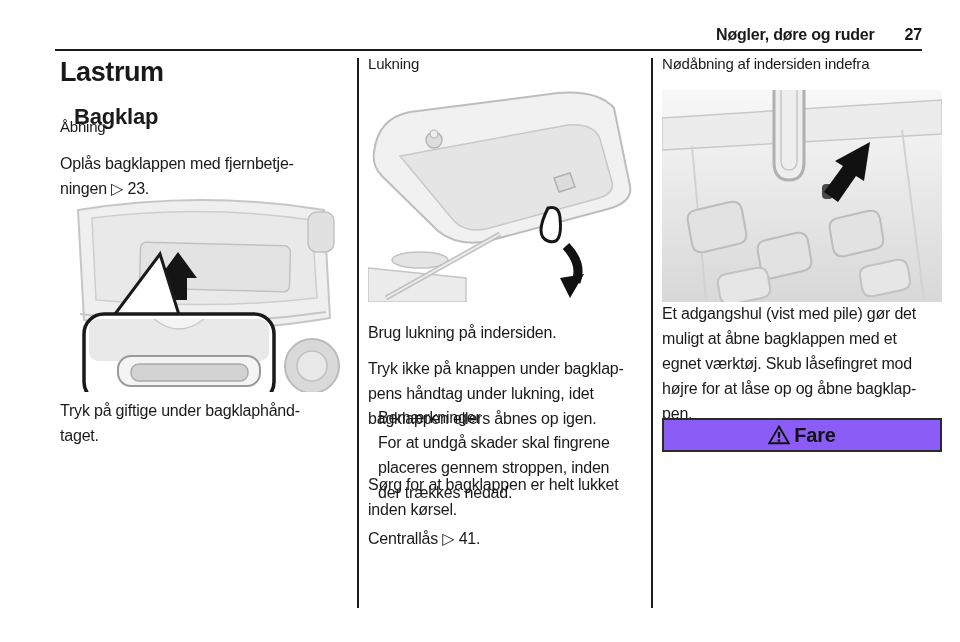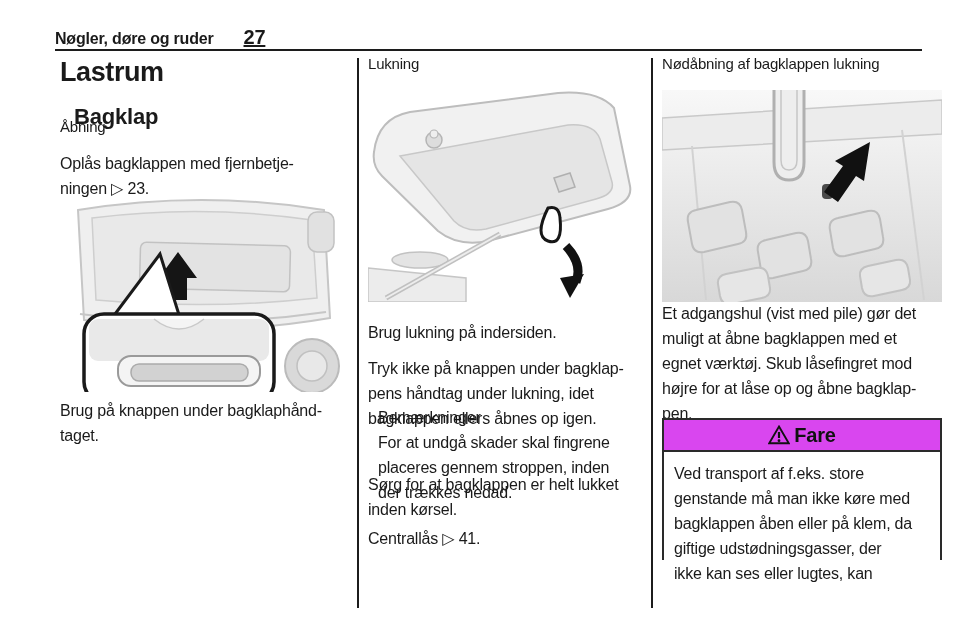--- a/index.html
+++ b/index.html
@@ -4,44 +4,44 @@
 <style>
   * { margin:0; padding:0; box-sizing:border-box; }
   html,body { background:#ffffff; }
   .page {
     position:relative; width:960px; height:642px; background:#ffffff;
     font-family:"Liberation Sans","DejaVu Sans",sans-serif;
     color:#1a1a1a; overflow:hidden;
     letter-spacing:-0.2px;
   }
   .hdr-row { position:absolute; top:26px; left:55px; width:867px;
-    display:flex; align-items:baseline; gap:30px; }
+    display:flex; justify-content:flex-end; align-items:baseline; gap:30px; }
   .hdr-title { font-size:16px; font-weight:700; }
-  .hdr-page { font-size:20px; font-weight:700;text-decoration:underline; }
+  .hdr-page { font-size:16px; font-weight:700; }
   .hdr-rule { position:absolute; top:49px; left:55px; width:867px; height:2px; background:#1c1c1c; }
   .vdiv { position:absolute; top:58px; width:2px; height:550px; background:#1c1c1c; }
   .vdiv.d1 { left:357px; }
   .vdiv.d2 { left:651px; }
 
   .col { position:absolute; top:0; }
   .col1 { left:60px; width:284px; }
   .col2 { left:368px; width:282px; }
   .col3 { left:662px; width:280px; }
 
   .abs { position:absolute; left:0; }
   .txt { font-size:16px; line-height:25px; font-weight:400; white-space:pre-line; }
   .h-section { font-size:27px; font-weight:700; letter-spacing:-0.4px; }
   .h-sub { font-size:22px; font-weight:700;margin-left:14px; }
   .h-block { font-size:15px; font-weight:400; }
   .note { padding-left:10px; }
 
   .illus { display:block; }
 
   .warn { position:absolute; left:0; top:418px; width:280px; }
-  .warn-head { height:34px; border:2px solid #2a2a2a; background:#d946ef;
+  .warn-head { height:34px; border:2px solid #2a2a2a; background:#8b5cf6;
     display:flex; align-items:center; justify-content:center; gap:4px;
     font-size:20px; font-weight:700; color:#111; }
   .warn-body { border-left:2px solid #2a2a2a; border-right:2px solid #2a2a2a;
     height:108px; padding:9px 8px 0 10px; }
 
   .watermark { position:absolute; right:12px; bottom:16px; font-size:27px;
     font-weight:400; color:#9a9a9a; letter-spacing:0; }
 </style>
 </head>
 <body>
@@ -74,21 +74,21 @@
       <circle cx="252" cy="170" r="15" fill="#e8e8e8" stroke="#c0c0c0" stroke-width="1.5"></circle>
       <polygon points="118,56 99,82 109,82 109,104 127,104 127,82 137,82" fill="#151515"></polygon>
       <polygon points="100,58 52,122 120,122" fill="#ffffff" stroke="#1a1a1a" stroke-width="3"></polygon>
       <rect x="24" y="118" width="190" height="88" rx="20" fill="#ffffff" stroke="#1a1a1a" stroke-width="3.5"></rect>
       <rect x="29" y="123" width="180" height="42" rx="9" fill="#e9e9e9"></rect>
       <path d="M94,123 q25,20 50,0" stroke="#c9c9c9" stroke-width="1.5" fill="#f4f4f4"></path>
       <rect x="58" y="160" width="142" height="30" rx="13" fill="#f4f4f4" stroke="#9a9a9a" stroke-width="2"></rect>
       <rect x="71" y="168" width="117" height="17" rx="8" fill="#d2d2d2" stroke="#ababab" stroke-width="1.5"></rect>
     </svg>
 
-    <div class="abs txt" style="top:398px; width:284px;">Brug på knappen under bagklaphånd-
+    <div class="abs txt" style="top:398px; width:284px;">Tryk på giftige under bagklaphånd-
 taget.</div>
   </div>
 
   <div class="col col2">
     <div class="abs h-block" style="top:55px;">Lukning</div>
 
     <svg class="abs illus" style="top:90px;" width="282" height="212" viewBox="0 0 282 212">
       <path d="M6,62 Q10,28 42,22 L190,3 Q230,0 246,18 L262,96 Q265,112 240,119 L120,151 Q90,157 70,141 L14,86 Q4,76 6,62 Z" fill="#f1f1f1" stroke="#bdbdbd" stroke-width="2"></path>
       <path d="M32,66 L200,35 Q226,33 232,49 L244,92 Q247,104 228,109 L118,139 Q98,143 86,131 Z" fill="#e5e5e5" stroke="#c8c8c8" stroke-width="1.5"></path>
       <circle cx="66" cy="50" r="8" fill="#dddddd" stroke="#b5b5b5" stroke-width="1.5"></circle>
@@ -112,21 +112,21 @@
       <div class="txt">For at undgå skader skal fingrene
 placeres gennem stroppen, inden
 der trækkes nedad.</div>
     </div>
     <div class="abs txt" style="top:472px; width:282px;">Sørg for at bagklappen er helt lukket
 inden kørsel.</div>
     <div class="abs txt" style="top:526px; width:282px;">Centrallås ▷ 41.</div>
   </div>
 
   <div class="col col3">
-    <div class="abs h-block" style="top:55px; width:280px;">Nødåbning af bagklappen lukning</div>
+    <div class="abs h-block" style="top:55px; width:280px;">Nødåbning af indersiden indefra</div>
 
     <svg class="abs illus" style="top:90px;" width="280" height="212" viewBox="0 0 280 212">
       <defs>
         <linearGradient id="g3" x1="0" y1="0" x2="0" y2="1">
           <stop offset="0" stop-color="#f8f8f8"></stop>
             <stop offset="1" stop-color="#d8d8d8"></stop>
         </linearGradient>
       </defs>
       <rect x="0" y="0" width="280" height="212" fill="url(#g3)"></rect>
       <path d="M0,28 L280,10 L280,44 L0,60 Z" fill="#ececec" stroke="#c9c9c9" stroke-width="1.5"></path>
@@ -151,23 +151,16 @@
 
     <div class="warn">
       <div class="warn-head">
         <svg width="22" height="20" viewBox="0 0 22 20">
           <path d="M11,1.6 L20.8,18.3 L1.2,18.3 Z" fill="none" stroke="#111111" stroke-width="1.9"></path>
           <line x1="11" y1="7" x2="11" y2="13" stroke="#111111" stroke-width="2.2"></line>
           <circle cx="11" cy="15.7" r="1.4" fill="#111111"></circle>
         </svg>
         <span>Fare</span>
       </div>
-      <div class="warn-body">
-        <div class="txt">Ved transport af f.eks. store
-genstande må man ikke køre med
-bagklappen åben eller på klem, da
-giftige udstødningsgasser, der
-ikke kan ses eller lugtes, kan</div>
-      </div>
     </div>
   </div>
 
 </div>
 
 </body></html>

